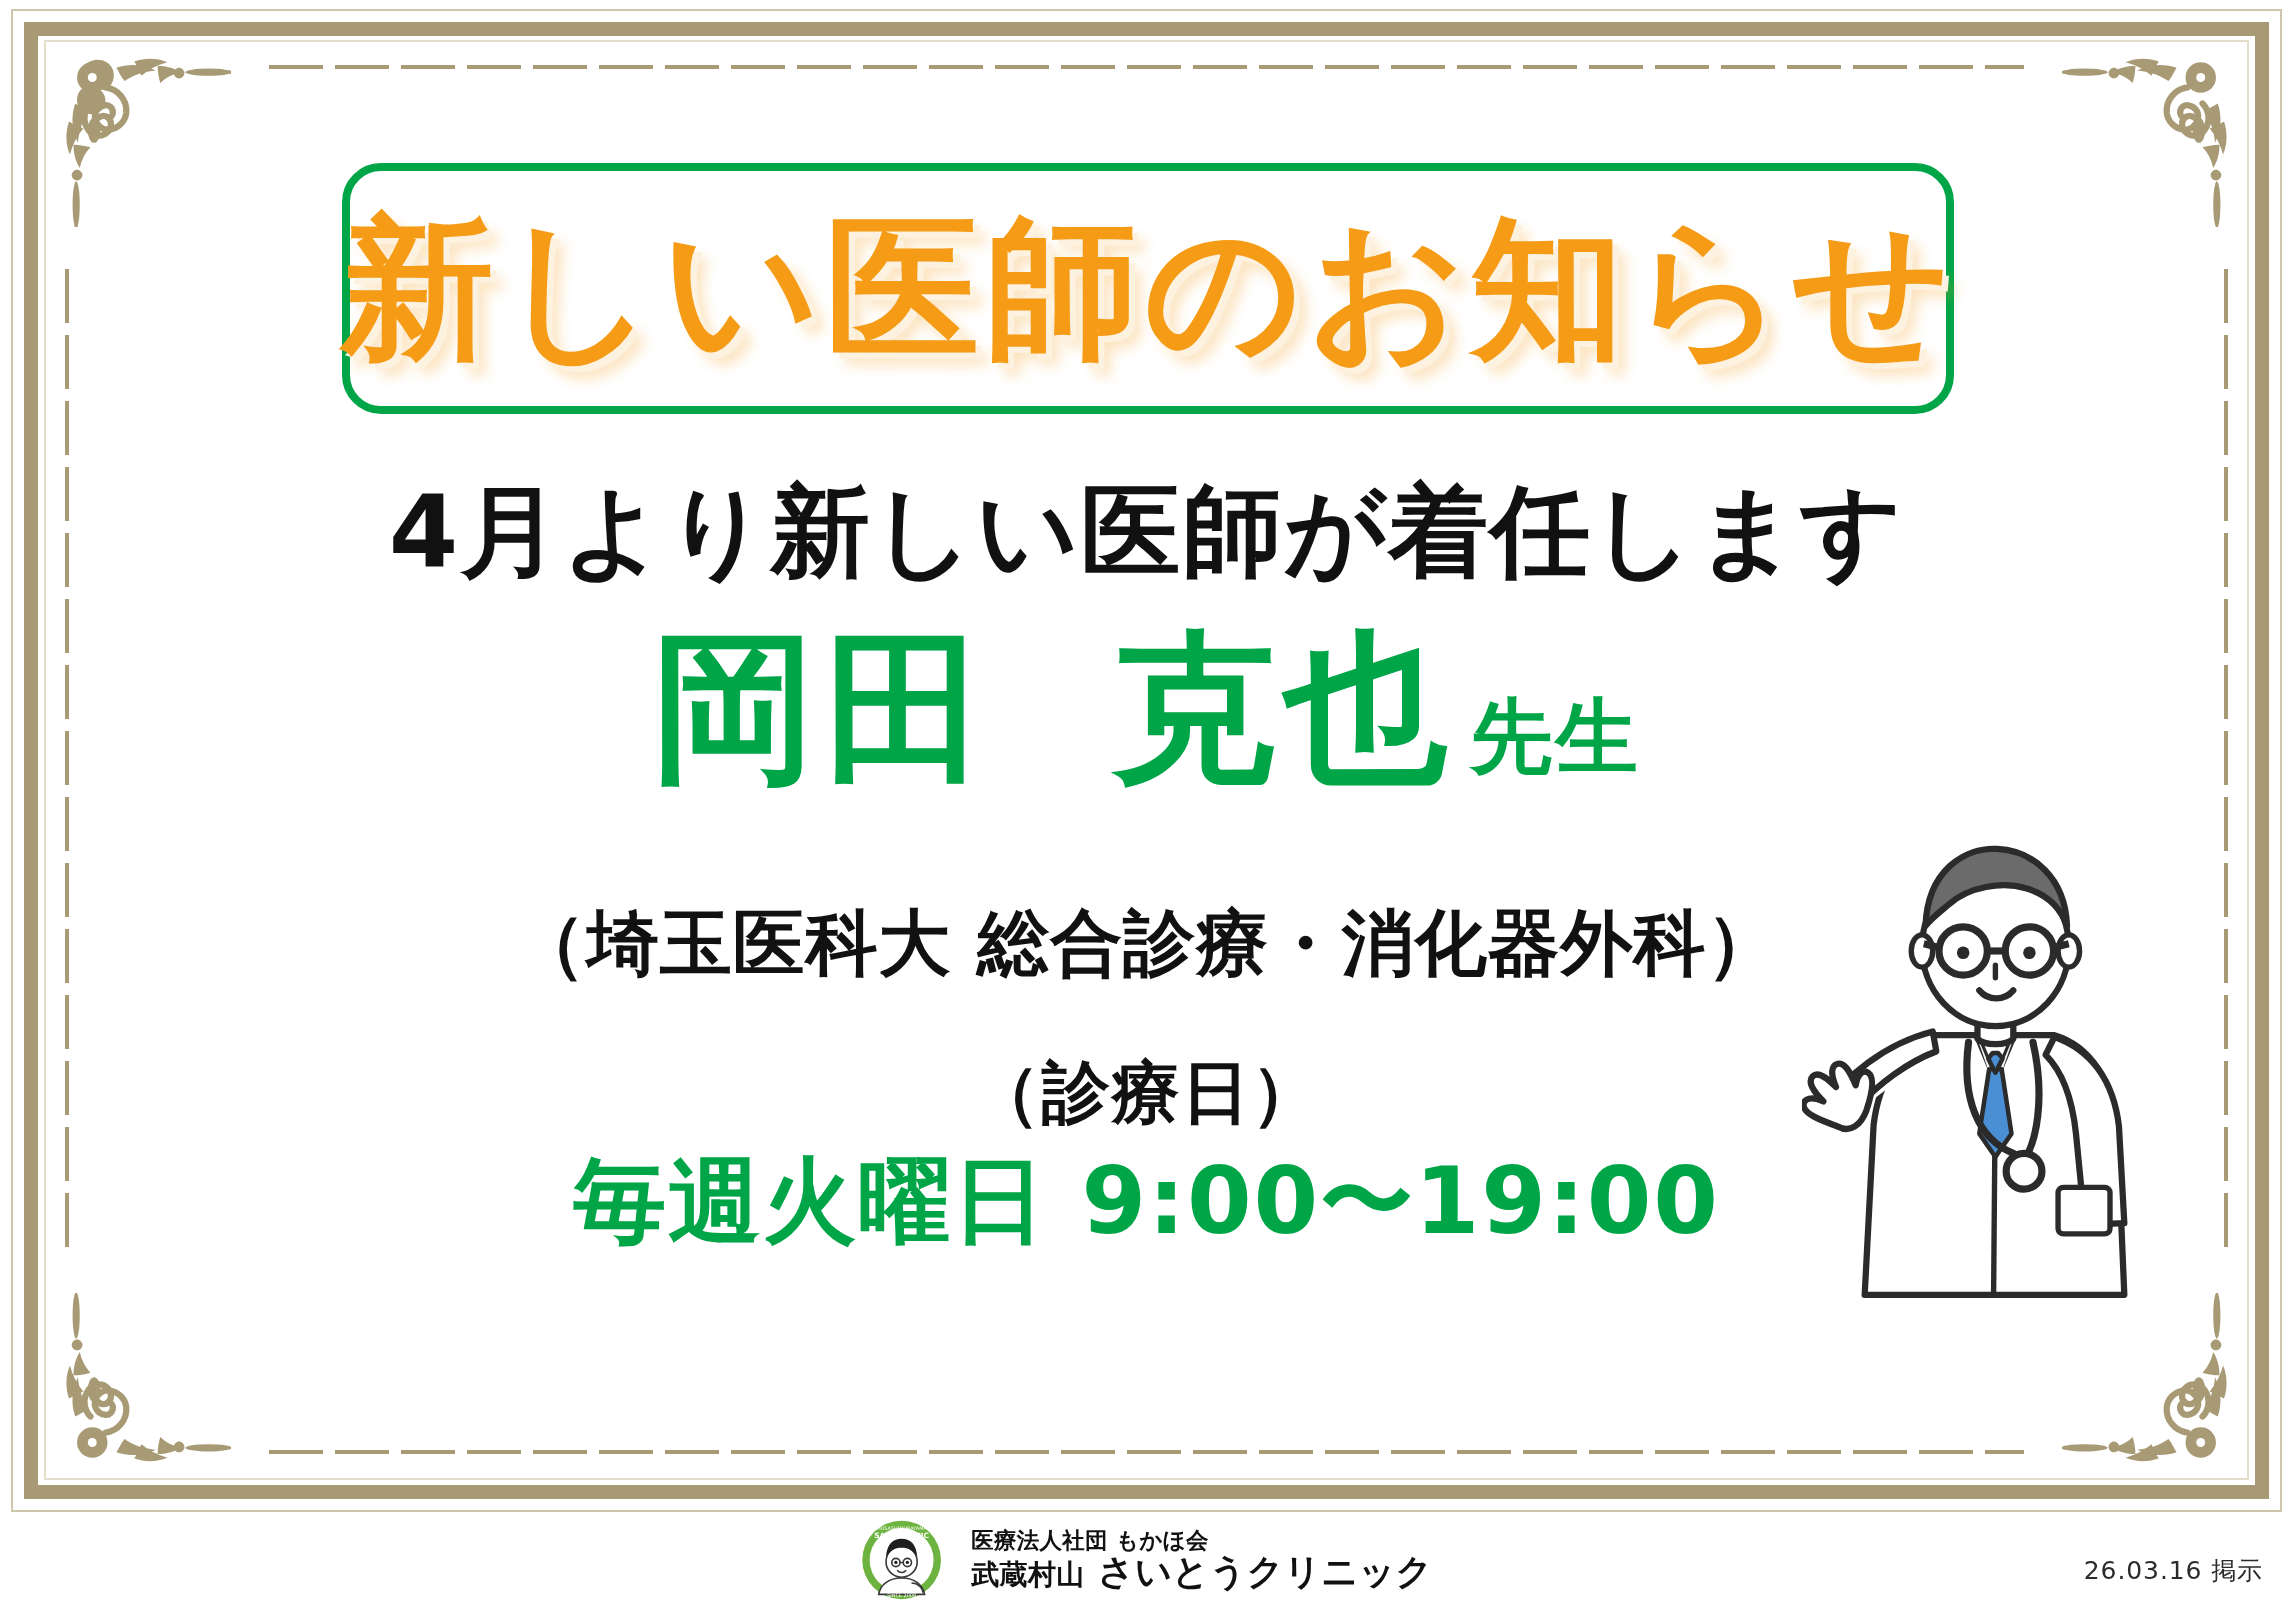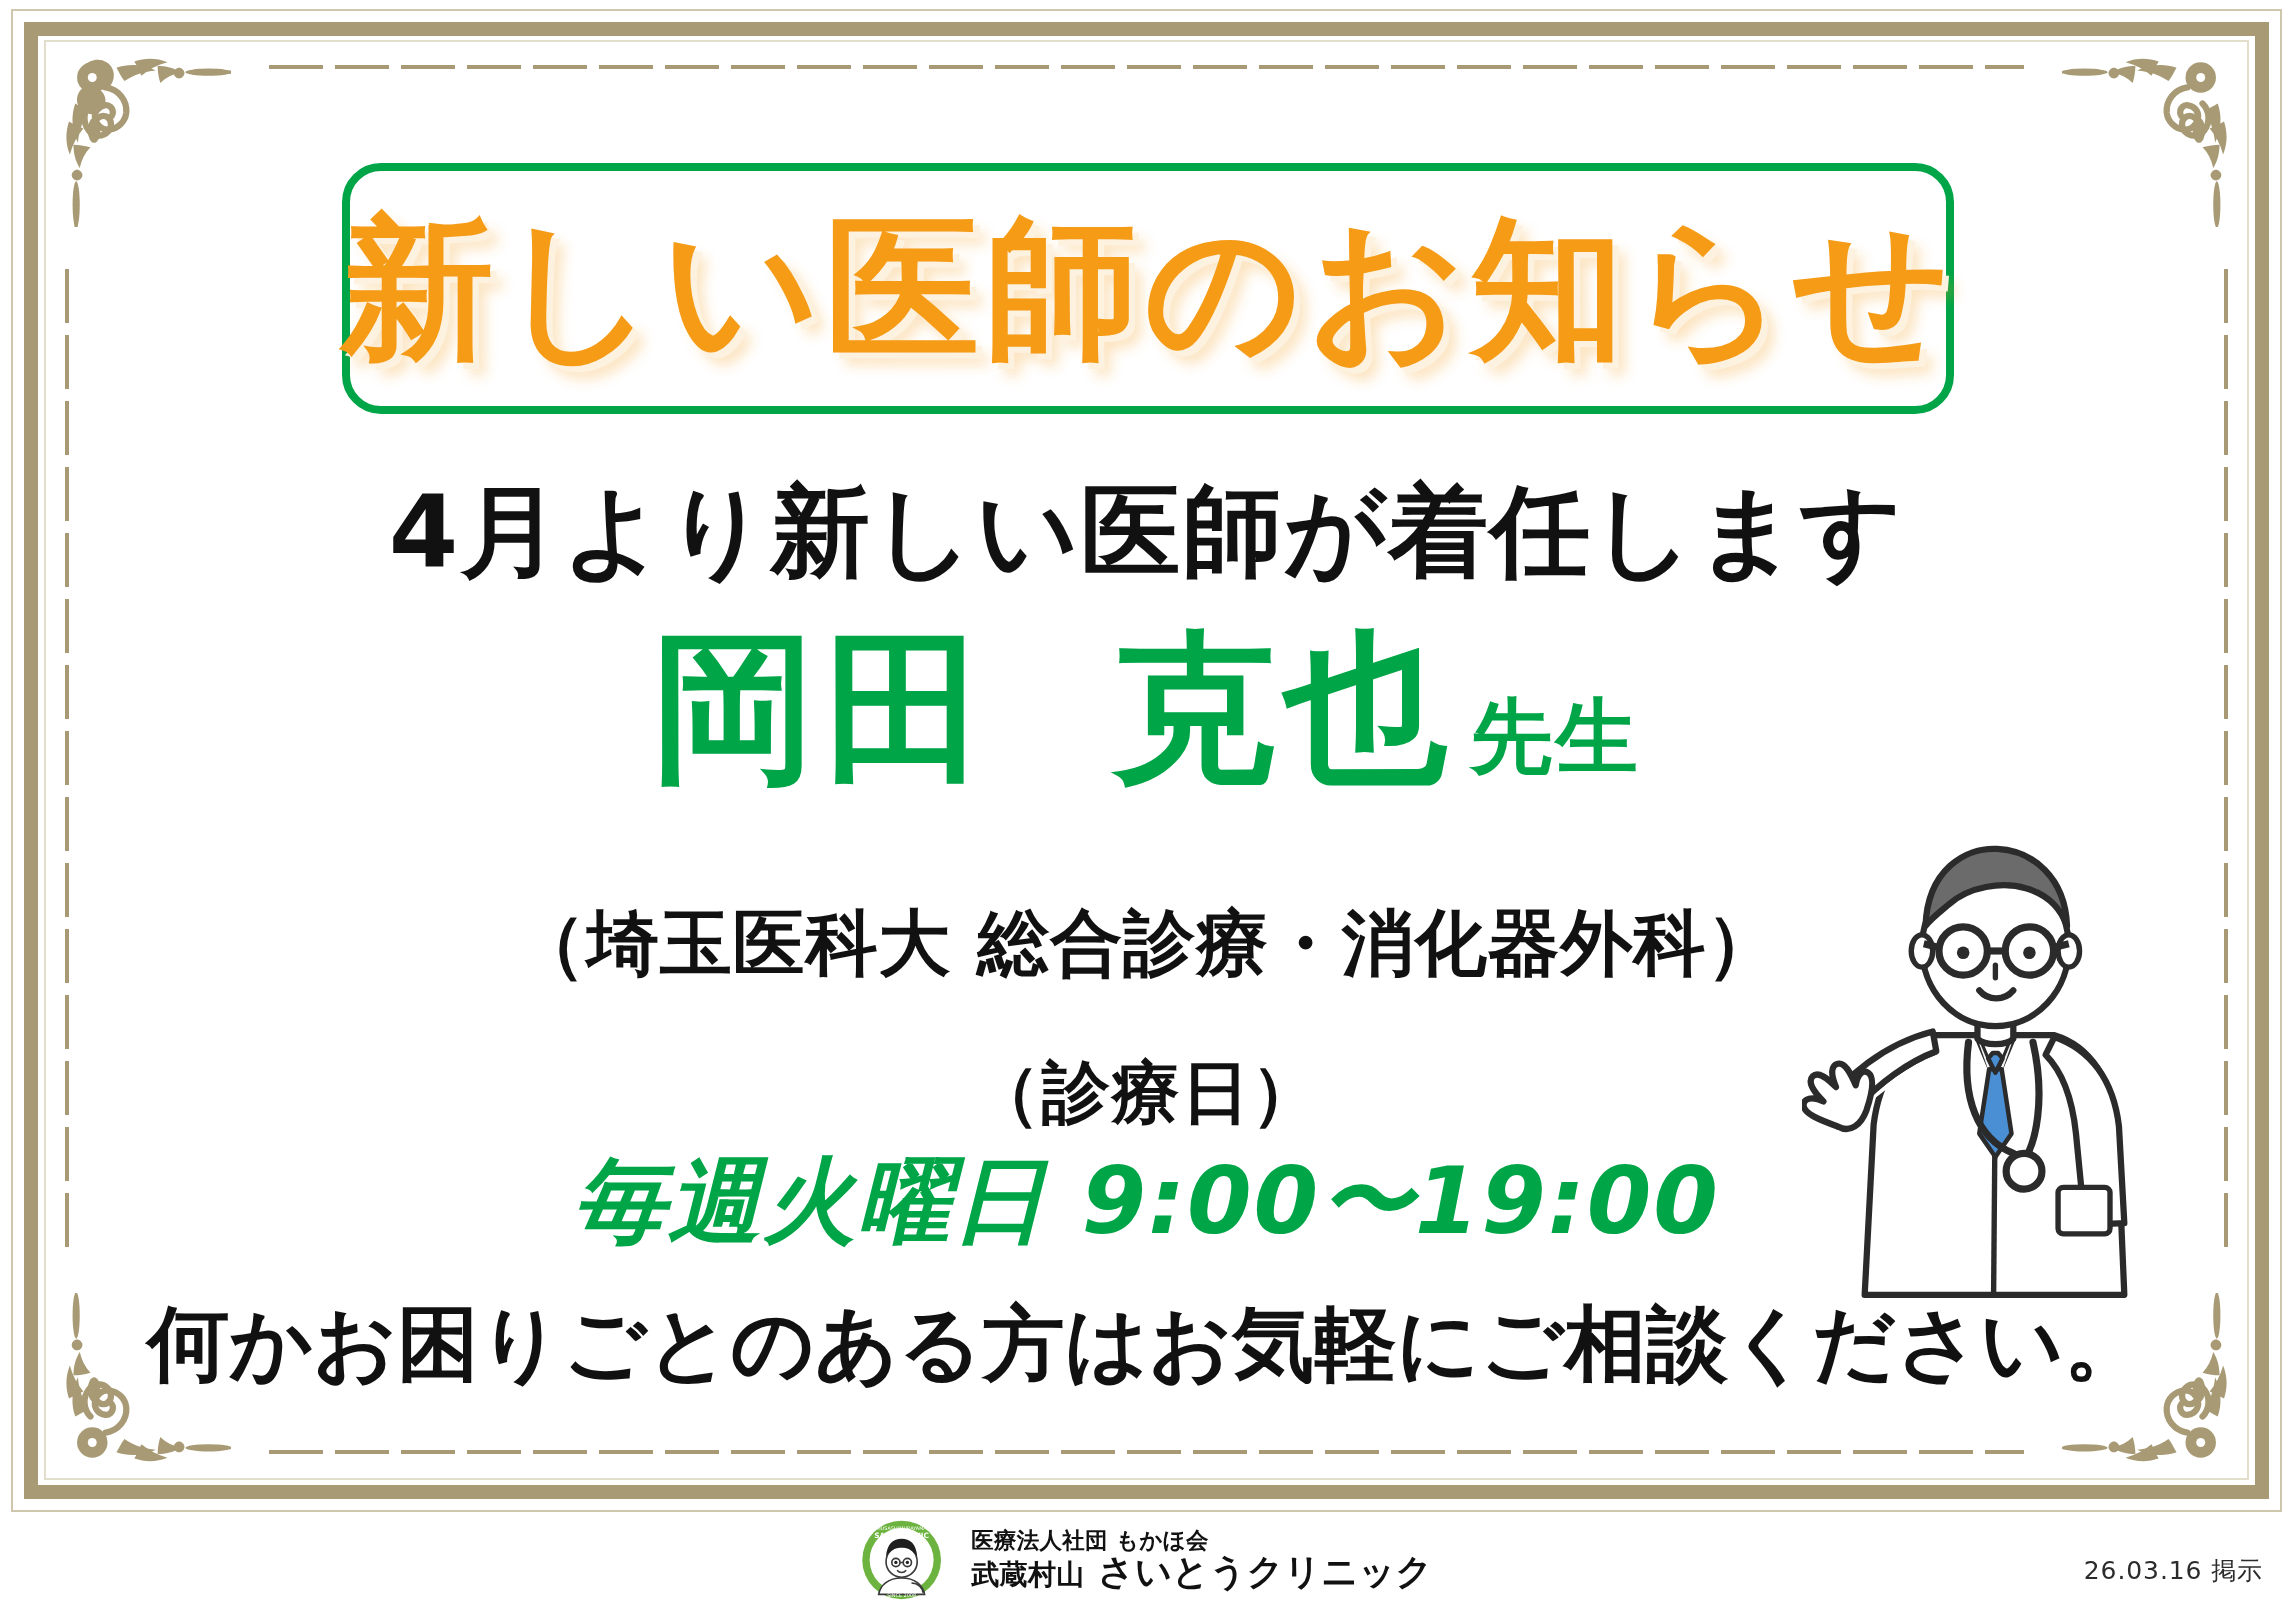--- a/index.html
+++ b/index.html
@@ -155,21 +155,20 @@
   .line-hours {
     position: absolute;
     left: 0; right: 0;
     top: 1139px;
     text-align: center;
     font-size: 93px;
     font-weight: 900;
     color: #00a548;
     letter-spacing: 1.8px;
     white-space: nowrap;
-    font-style: italic;
   }
 
   .line-closing {
     position: absolute;
     left: 0; right: 0;
     top: 1290px;
     text-align: center;
     font-size: 82px;
     font-weight: 900;
     color: #111111;
@@ -340,21 +339,20 @@
     <span class="name-gap"></span>
     <span class="name-given">克也</span>
     <span class="name-honorific">先生</span>
   </div>
 
   <div class="line-affiliation">（埼玉医科大 総合診療・消化器外科）</div>
 
   <div class="line-hours-label">（診療日）</div>
   <div class="line-hours">毎週火曜日 9:00〜19:00</div>
 
-  <div class="line-closing">何かお困りごとのある方はお気軽にご相談ください。</div>
 
   <div class="doctor-illus">
     <svg viewBox="0 0 430 560" width="385" height="502" aria-hidden="true">
 
       <path d="M150 250 C110 262 86 300 80 350 L70 540 L360 540 L352 352 C346 300 322 262 282 250 Z" fill="#ffffff" stroke="#2b2b2b" stroke-width="7" stroke-linejoin="round"></path>
 
       <path d="M196 252 L216 300 L236 252" fill="#ffffff" stroke="#2b2b2b" stroke-width="7" stroke-linejoin="round"></path>
       <path d="M216 300 L214 540" stroke="#2b2b2b" stroke-width="6"></path>
 
       <path d="M196 252 L216 300 L236 252 L236 254 L216 312 L196 254 Z" fill="#f2f2f2"></path>

